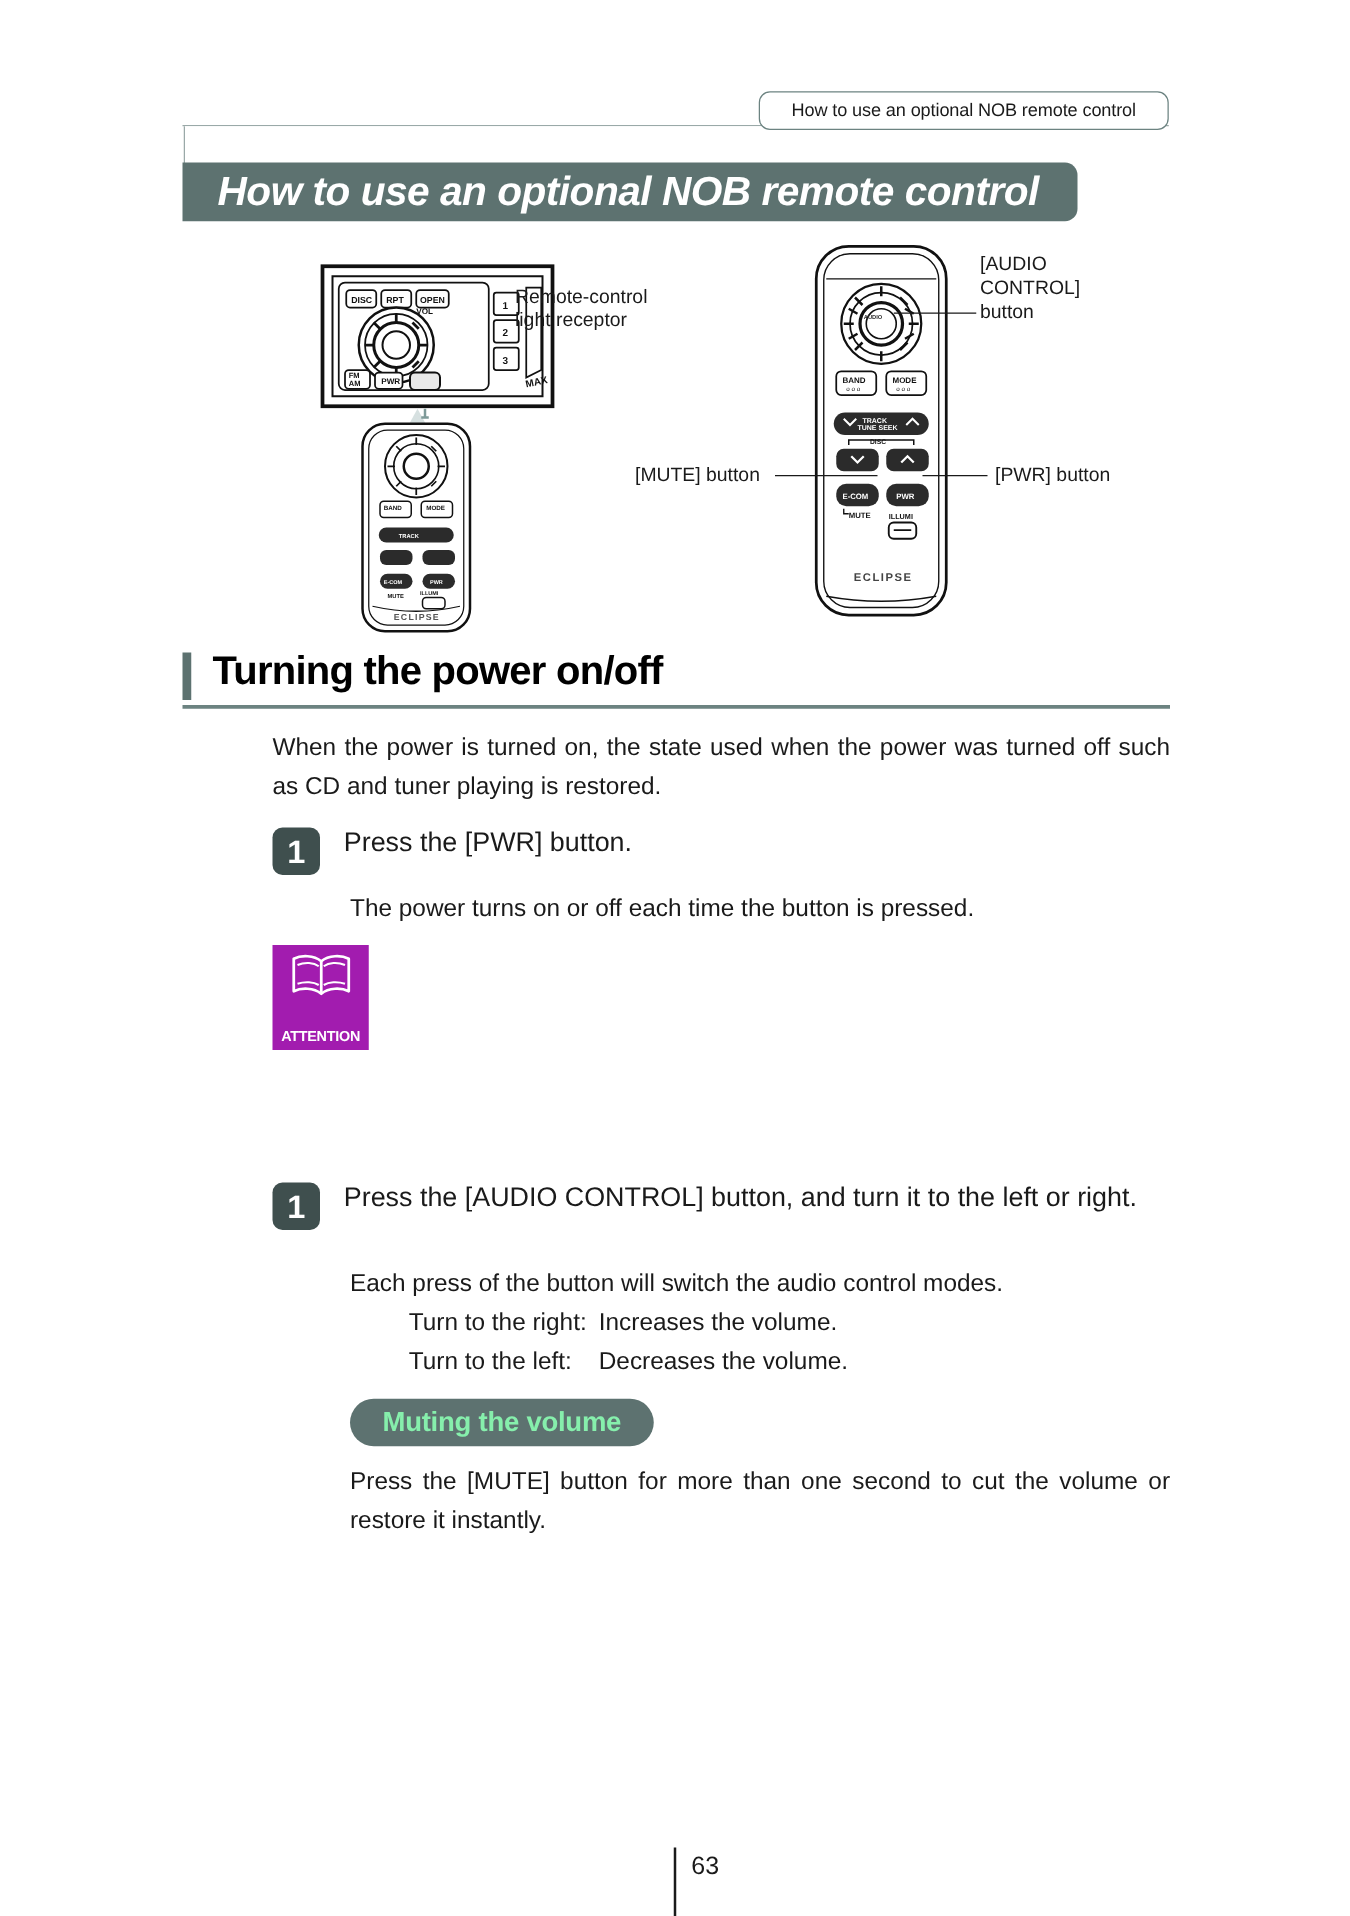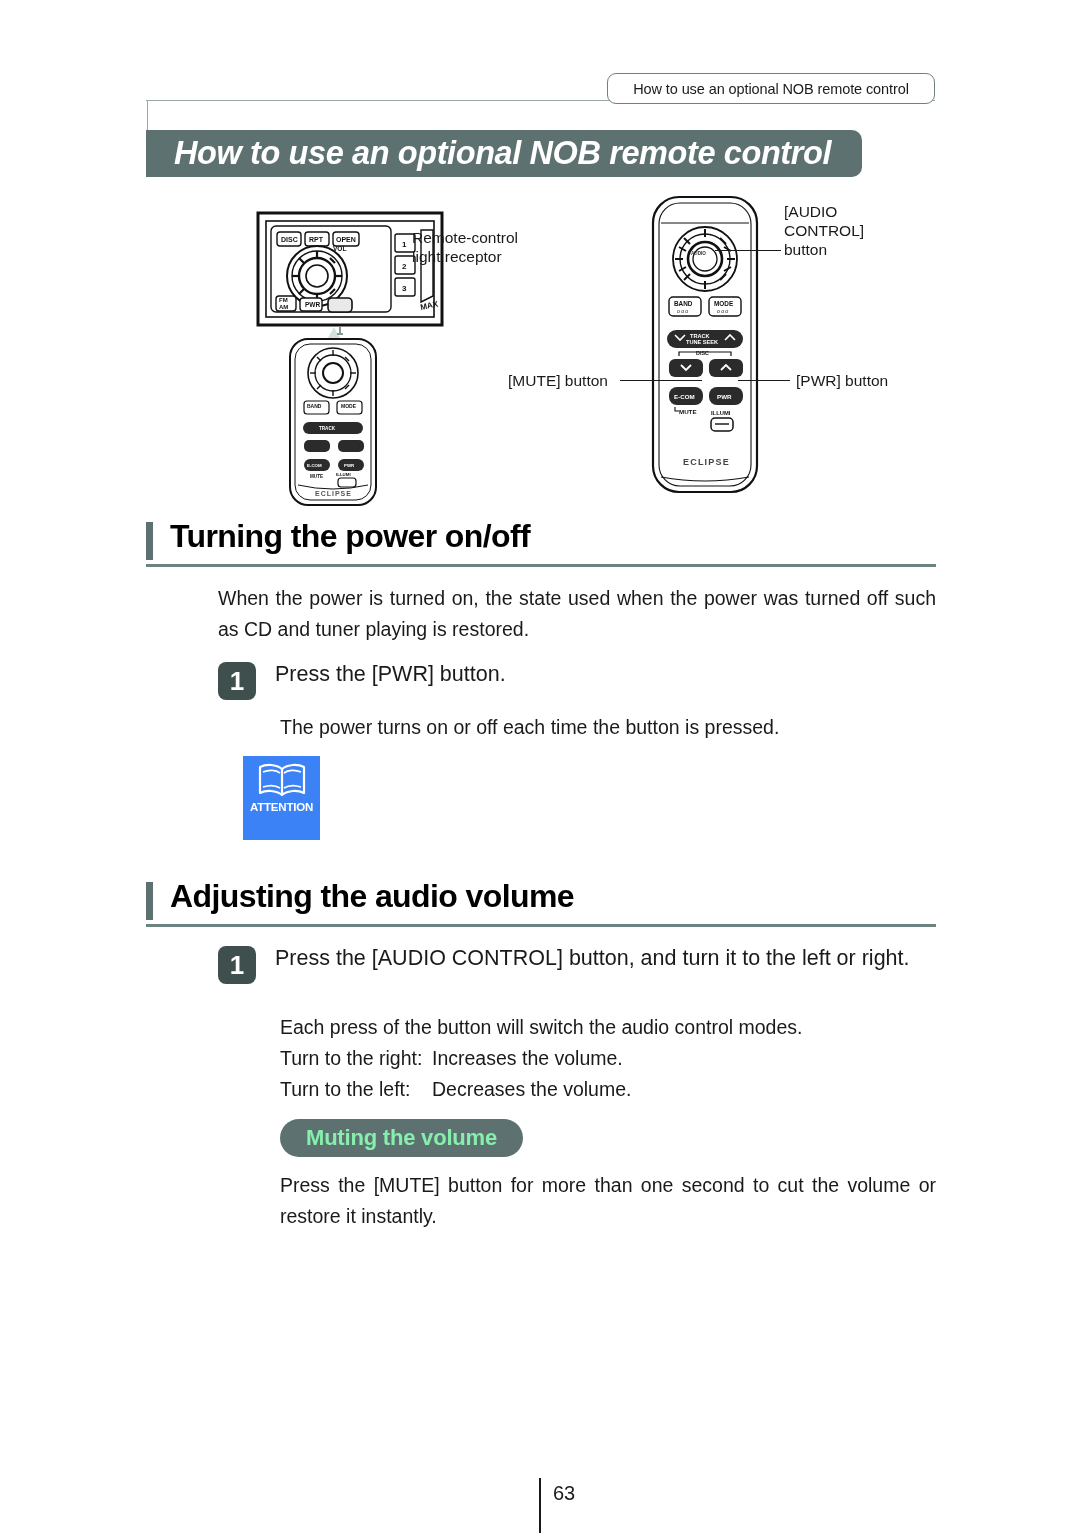--- a/index.html
+++ b/index.html
@@ -184,28 +184,27 @@
   }
 
   
   .attention {
     position: absolute;
     display: flex;
     align-items: stretch;
   }
   .att-icon {
     width: 77px;
-    background: #3b82f6;
+    background: #a21caf;
     display: flex;
     flex-direction: column;
     align-items: center;
-    justify-content: flex-start;
+    justify-content: space-between;
     flex: 0 0 auto;
     padding-top: 6px;
-    margin-left: 25px;
   }
   .att-icon svg { display: block; }
   .att-label {
     color: #fff;
     font-size: 11.5px;
     font-weight: bold;
     letter-spacing: -0.2px;
     margin-top: 3px;
     margin-bottom: 4px;
   }
@@ -247,21 +246,21 @@
   }
   .page-num {
     position: absolute;
     left: 553px;
     top: 1482px;
     font-size: 20px;
     color: #1a1a1a;
   }
 
   
-  .nowrap { white-space: nowrap; }
+  .nowrap { white-space: nowrap; margin-left: 47px; }
 </style>
 </head>
 <body>
 
 <div class="page">
 
   <div class="header-rule"></div>
   <div class="header-tab">
     <span class="header-tab-text">How to use an optional NOB remote control</span>
   </div>
@@ -462,27 +461,20 @@
         <line x1="25" y1="7" x2="25" y2="33" stroke="#ffffff" stroke-width="2.2"></line>
         <path d="M6 10 C12 7.5, 19 8, 23 11" fill="none" stroke="#ffffff" stroke-width="1.7"></path>
         <path d="M27 11 C31 8, 38 7.5, 44 10" fill="none" stroke="#ffffff" stroke-width="1.7"></path>
         <path d="M6 25 C12 23, 19 23.5, 23 26" fill="none" stroke="#ffffff" stroke-width="1.7"></path>
         <path d="M27 26 C31 23.5, 38 23, 44 25" fill="none" stroke="#ffffff" stroke-width="1.7"></path>
       </svg>
       <div class="att-label">ATTENTION</div>
     </div>
   </div>
 
-  <div class="section" style="top:880px;">
-    <div class="sec-head">
-      <div class="sec-bar"></div>
-      <div class="sec-title">Adjusting the audio volume</div>
-      <div class="sec-rule"></div>
-    </div>
-  </div>
 
   <div class="step" style="left:218px;top:944px;width:718px;">
     <div class="step-badge">1</div>
     <div class="step-text justify" style="width:660px;">Press the [AUDIO CONTROL] button, and turn it to the left or right.</div>
   </div>
 
   <div class="body-text" style="left:280px;top:1012px;width:660px;">Each press of the button will switch the audio control modes.</div>
 
   <div class="body-text nowrap" style="left:280px;top:1043px;">
     <span style="display:inline-block;width:152px;">Turn to the right:</span><span>Increases the volume.</span>

